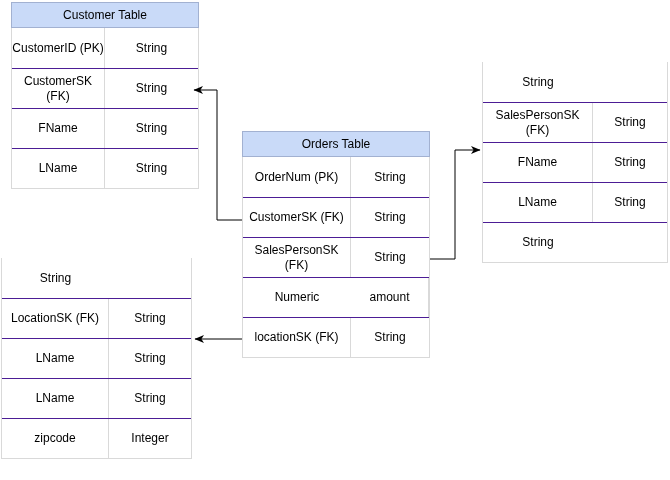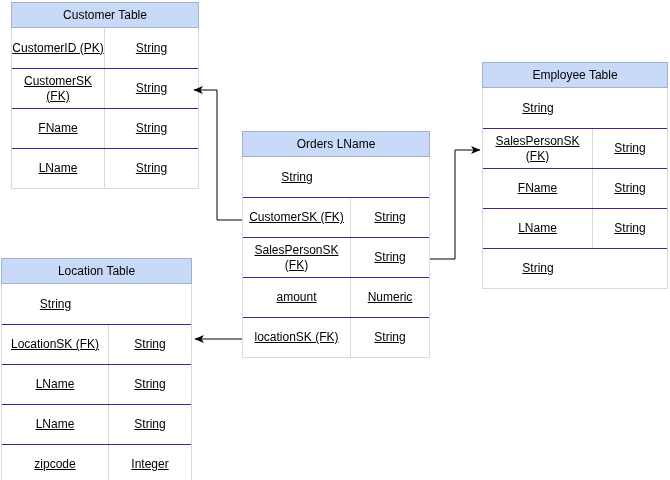--- a/index.html
+++ b/index.html
@@ -45,21 +45,20 @@
     border-top: 1px solid #4c1d95;
   }
   .cell {
     display: flex;
     align-items: center;
     justify-content: center;
     text-align: center;
     box-sizing: border-box;
     padding: 0;
     line-height: 1.25;
-    text-decoration: underline;
   }
   .cell.field {
     border-right: 1px solid #d9d9d9;
   }
   
   #customer-table { left: 2px;   top: 2px;   width: 188px; padding-left: 9px; }
   #customer-table .trow { grid-template-columns: 93px 1fr; }
   #orders-table   { left: 242px; top: 131px; width: 188px; }
   #orders-table .trow { grid-template-columns: 108px 1fr; }
   #employee-table { left: 482px; top: 62px;  width: 186px; }
@@ -100,46 +99,46 @@
         <div class="cell type">String</div>
       </div>
       <div class="trow">
         <div class="cell field">LName</div>
         <div class="cell type">String</div>
       </div>
     </div>
   </div>
 
   <div class="er-table" id="orders-table">
-    <div class="thead">Orders LName</div>
+    <div class="thead">Orders Table</div>
     <div class="tbody">
       <div class="trow">
+        <div class="cell field">OrderNum (PK)</div>
         <div class="cell type">String</div>
       </div>
       <div class="trow">
         <div class="cell field">CustomerSK (FK)</div>
         <div class="cell type">String</div>
       </div>
       <div class="trow">
         <div class="cell field">SalesPersonSK (FK)</div>
         <div class="cell type">String</div>
       </div>
       <div class="trow">
+        <div class="cell type">Numeric</div>
         <div class="cell field">amount</div>
-        <div class="cell type">Numeric</div>
       </div>
       <div class="trow">
         <div class="cell field">locationSK (FK)</div>
         <div class="cell type">String</div>
       </div>
     </div>
   </div>
 
   <div class="er-table" id="employee-table">
-    <div class="thead">Employee Table</div>
     <div class="tbody">
       <div class="trow">
         <div class="cell type">String</div>
       </div>
       <div class="trow">
         <div class="cell field">SalesPersonSK (FK)</div>
         <div class="cell type">String</div>
       </div>
       <div class="trow">
         <div class="cell field">FName</div>
@@ -149,21 +148,20 @@
         <div class="cell field">LName</div>
         <div class="cell type">String</div>
       </div>
       <div class="trow">
         <div class="cell type">String</div>
       </div>
     </div>
   </div>
 
   <div class="er-table" id="location-table">
-    <div class="thead">Location Table</div>
     <div class="tbody">
       <div class="trow">
         <div class="cell type">String</div>
       </div>
       <div class="trow">
         <div class="cell field">LocationSK (FK)</div>
         <div class="cell type">String</div>
       </div>
       <div class="trow">
         <div class="cell field">LName</div>

